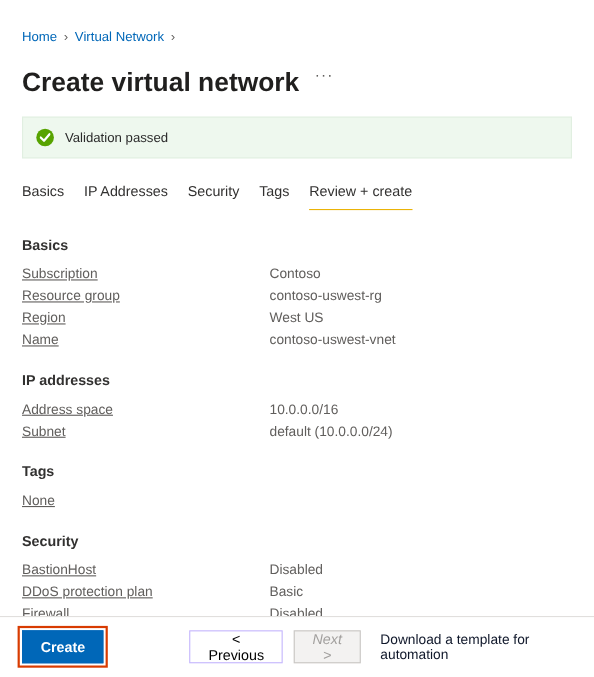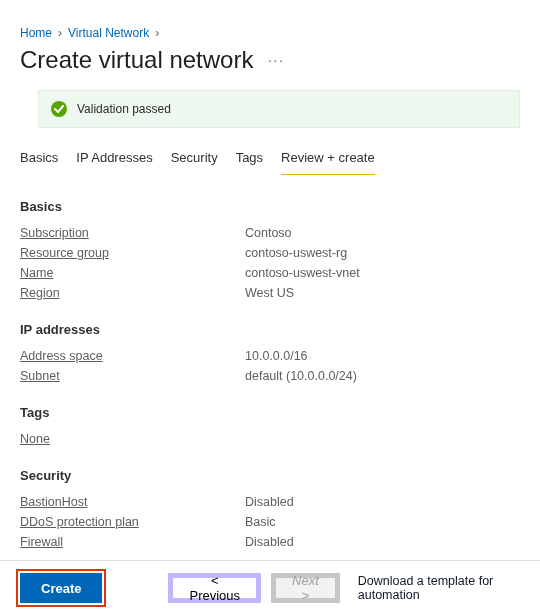--- a/index.html
+++ b/index.html
@@ -25,37 +25,38 @@
   .breadcrumb .crumb { color: #0067b8; cursor: pointer; }
   .breadcrumb .sep { color: #605e5c; }
   .page-title-row {
     display: flex;
     align-items: center;
     gap: 14px;
     margin-bottom: 16px;
   }
   .page-title {
     font-size: 24px;
-    font-weight: 400;
+    font-weight: 700;
     color: #201f1e;
+    margin-top: 16px;
   }
   .ellipsis {
     color: #605e5c;
     font-size: 14px;
     letter-spacing: 1px;
     cursor: pointer;
   }
   .validation-banner {
     background: #eef8ee;
     border: 1px solid #e1efe1;
     display: flex;
     align-items: center;
     gap: 10px;
     padding: 10px 12px;
-    margin: 0 0 16px 18px;
+    margin: 0 0 16px 0;
     font-size: 12px;
     color: #2b2b2b;
     text-align: right;
   }
   .check-icon {
     width: 16px; height: 16px; border-radius: 50%;
     background: #57a300; color: #fff;
     display: flex; align-items: center; justify-content: center;
     font-size: 11px; font-weight: bold;
     flex-shrink: 0;
@@ -104,41 +105,41 @@
     gap: 18px;
     background: #fff;
   }
   .btn {
     display: inline-flex;
     align-items: center;
     justify-content: center;
     height: 30px;
     padding: 0 16px;
     font-size: 13px;
-    border: 5px solid #c4b5fd;
+    border: 1px solid #c4b5fd;
     background: #fff;
     cursor: pointer;
     font-family: inherit;
   }
   .btn-primary {
     background: #0067b8;
     border-color: #0067b8;
     color: #fff;
     font-weight: 600;
     outline: 2px solid #d83b01;
     outline-offset: 2px;
   }
   .btn-disabled {
     border-color: #c8c6c4;
     color: #a19f9d;
     background: #f3f2f1;
     cursor: default;
     font-style: italic;
   }
-  .btn-group { display: flex; gap: 10px; margin-left: 48px; }
+  .btn-group { display: flex; gap: 10px; margin-left: 60px; }
   .footer-link {
     margin-left: auto;
     color: #0f172a;
     font-size: 12.5px;
     cursor: pointer;
   }
 </style>
 </head>
 <body>
 
@@ -177,26 +178,26 @@
     <div class="section-title">Basics</div>
     <div class="kv-row">
       <div class="kv-key">Subscription</div>
       <div class="kv-val">Contoso</div>
     </div>
     <div class="kv-row">
       <div class="kv-key">Resource group</div>
       <div class="kv-val">contoso-uswest-rg</div>
     </div>
     <div class="kv-row">
+      <div class="kv-key">Region</div>
+      <div class="kv-val">West US</div>
+    </div>
+    <div class="kv-row">
       <div class="kv-key">Name</div>
       <div class="kv-val">contoso-uswest-vnet</div>
-    </div>
-    <div class="kv-row">
-      <div class="kv-key">Region</div>
-      <div class="kv-val">West US</div>
     </div>
   </div>
 
   <div class="section">
     <div class="section-title">IP addresses</div>
     <div class="kv-row">
       <div class="kv-key">Address space</div>
       <div class="kv-val">10.0.0.0/16</div>
     </div>
     <div class="kv-row">

